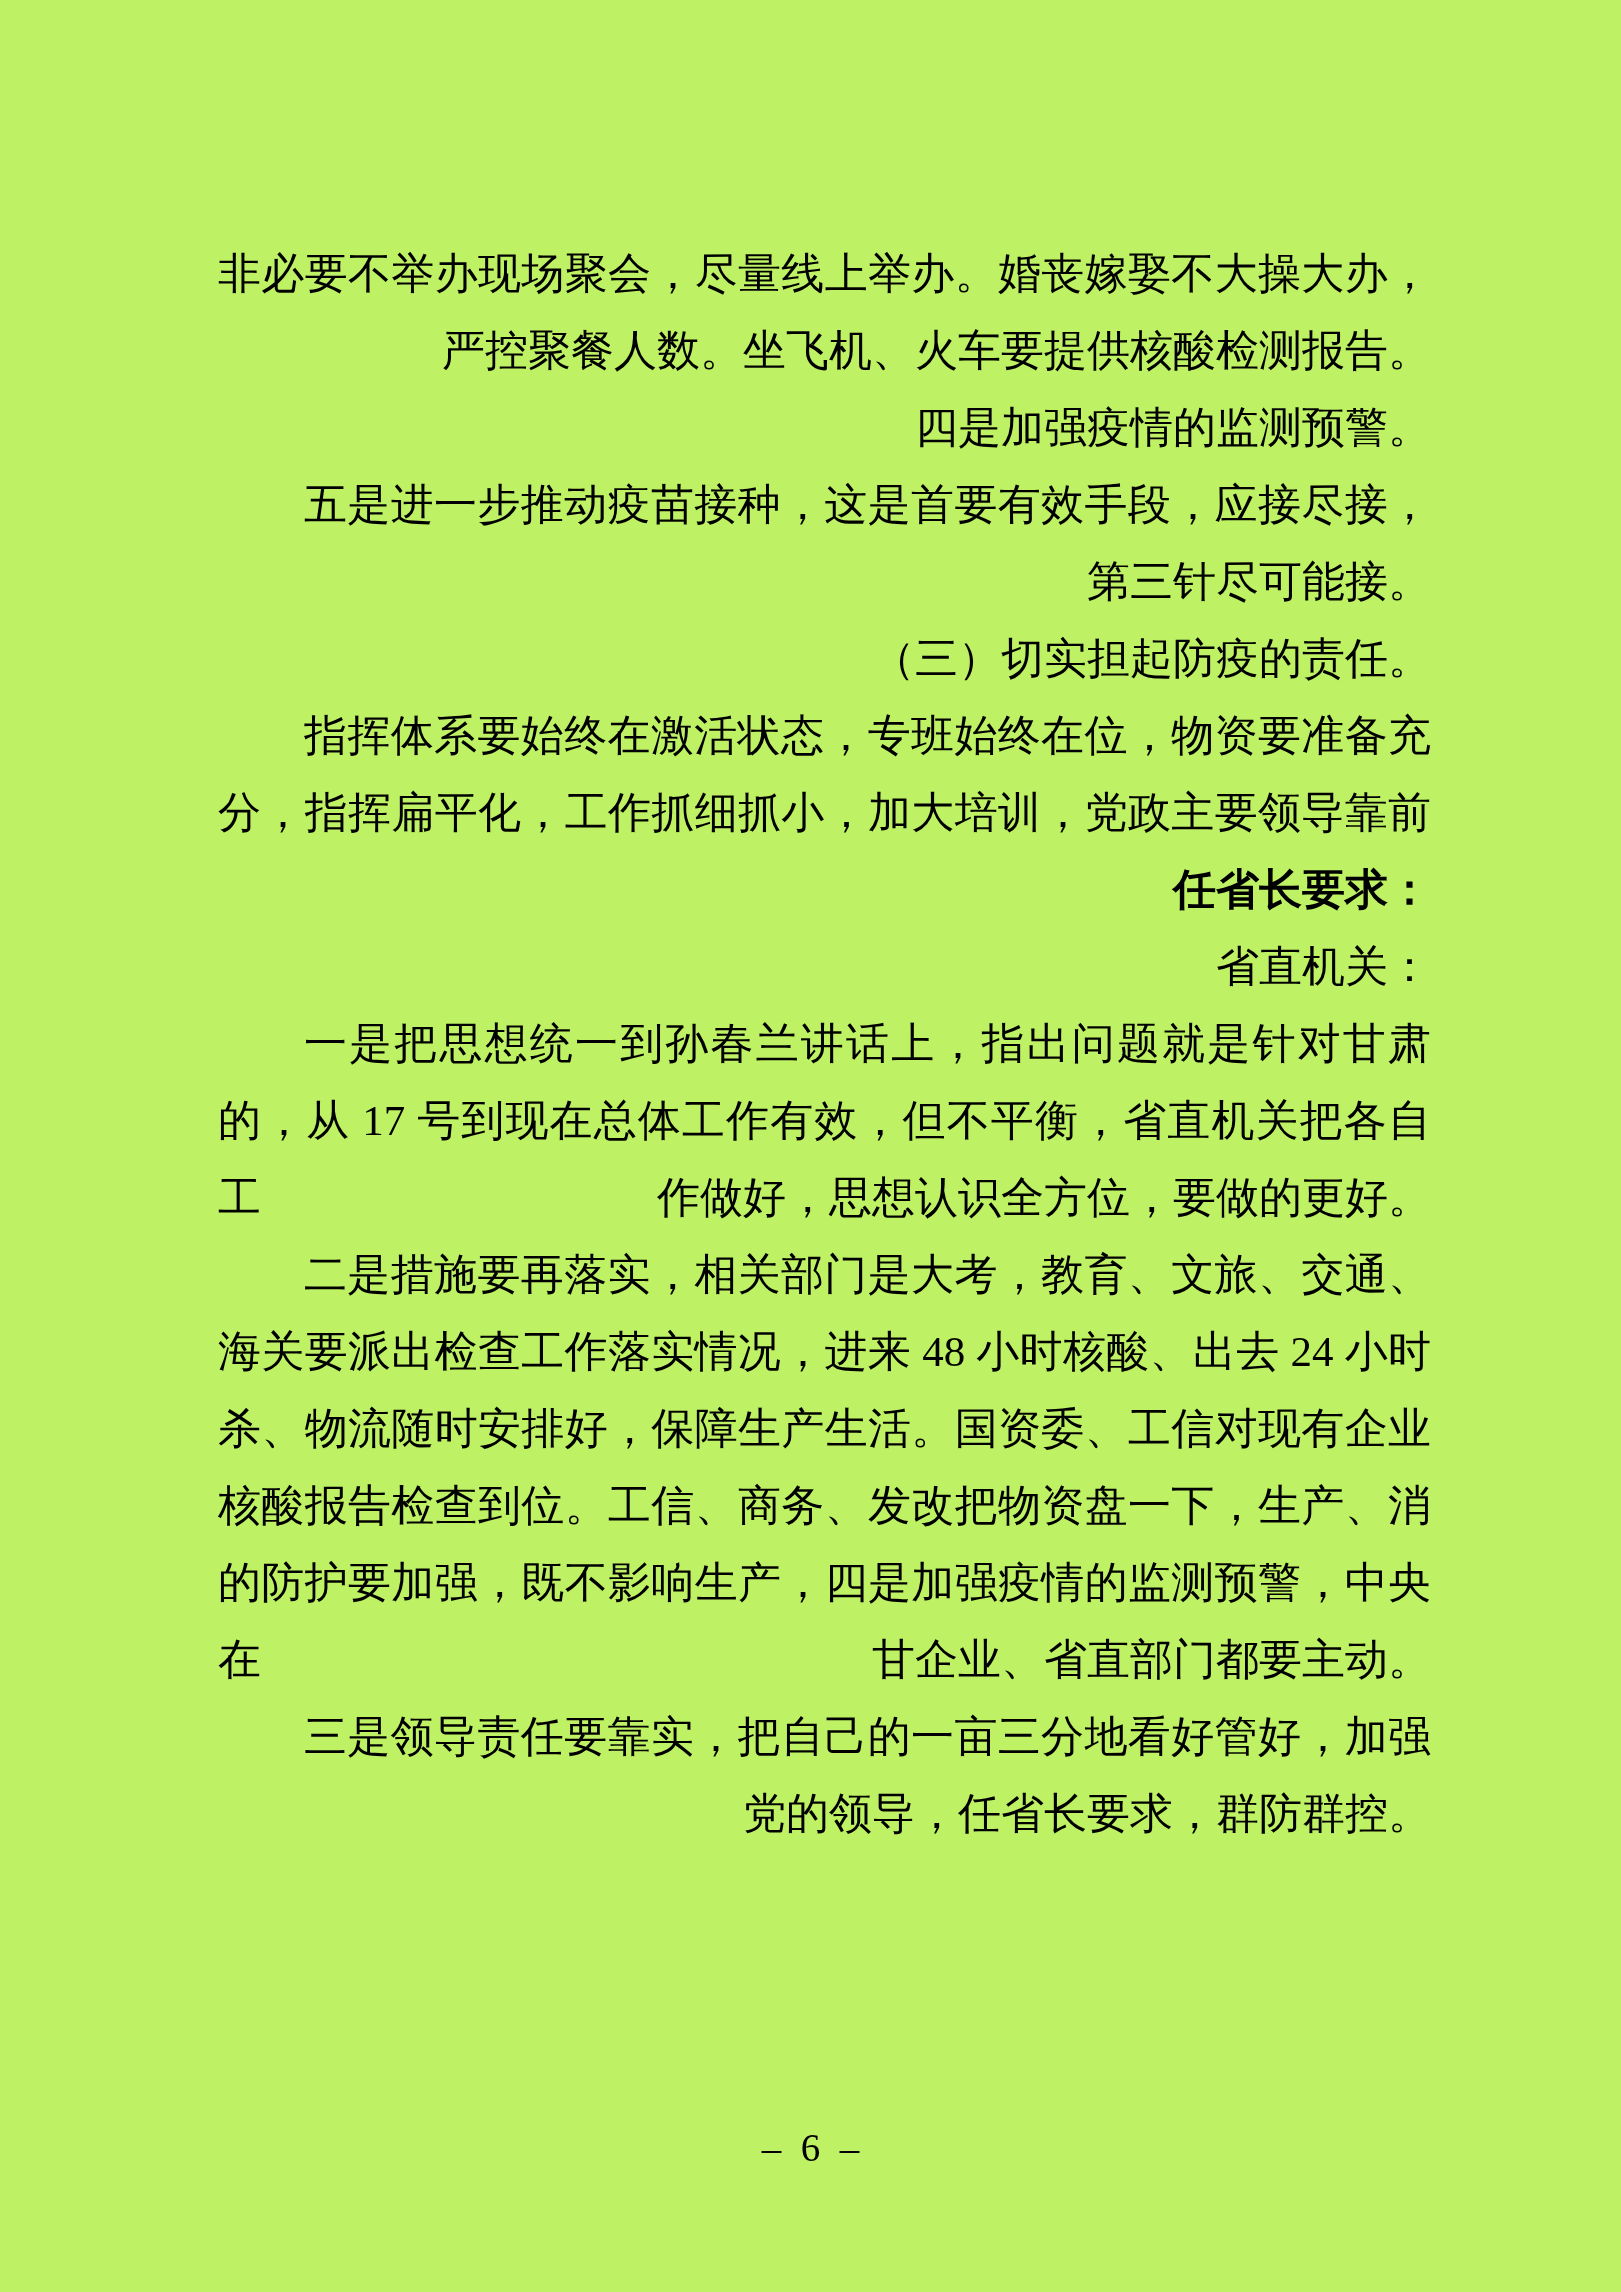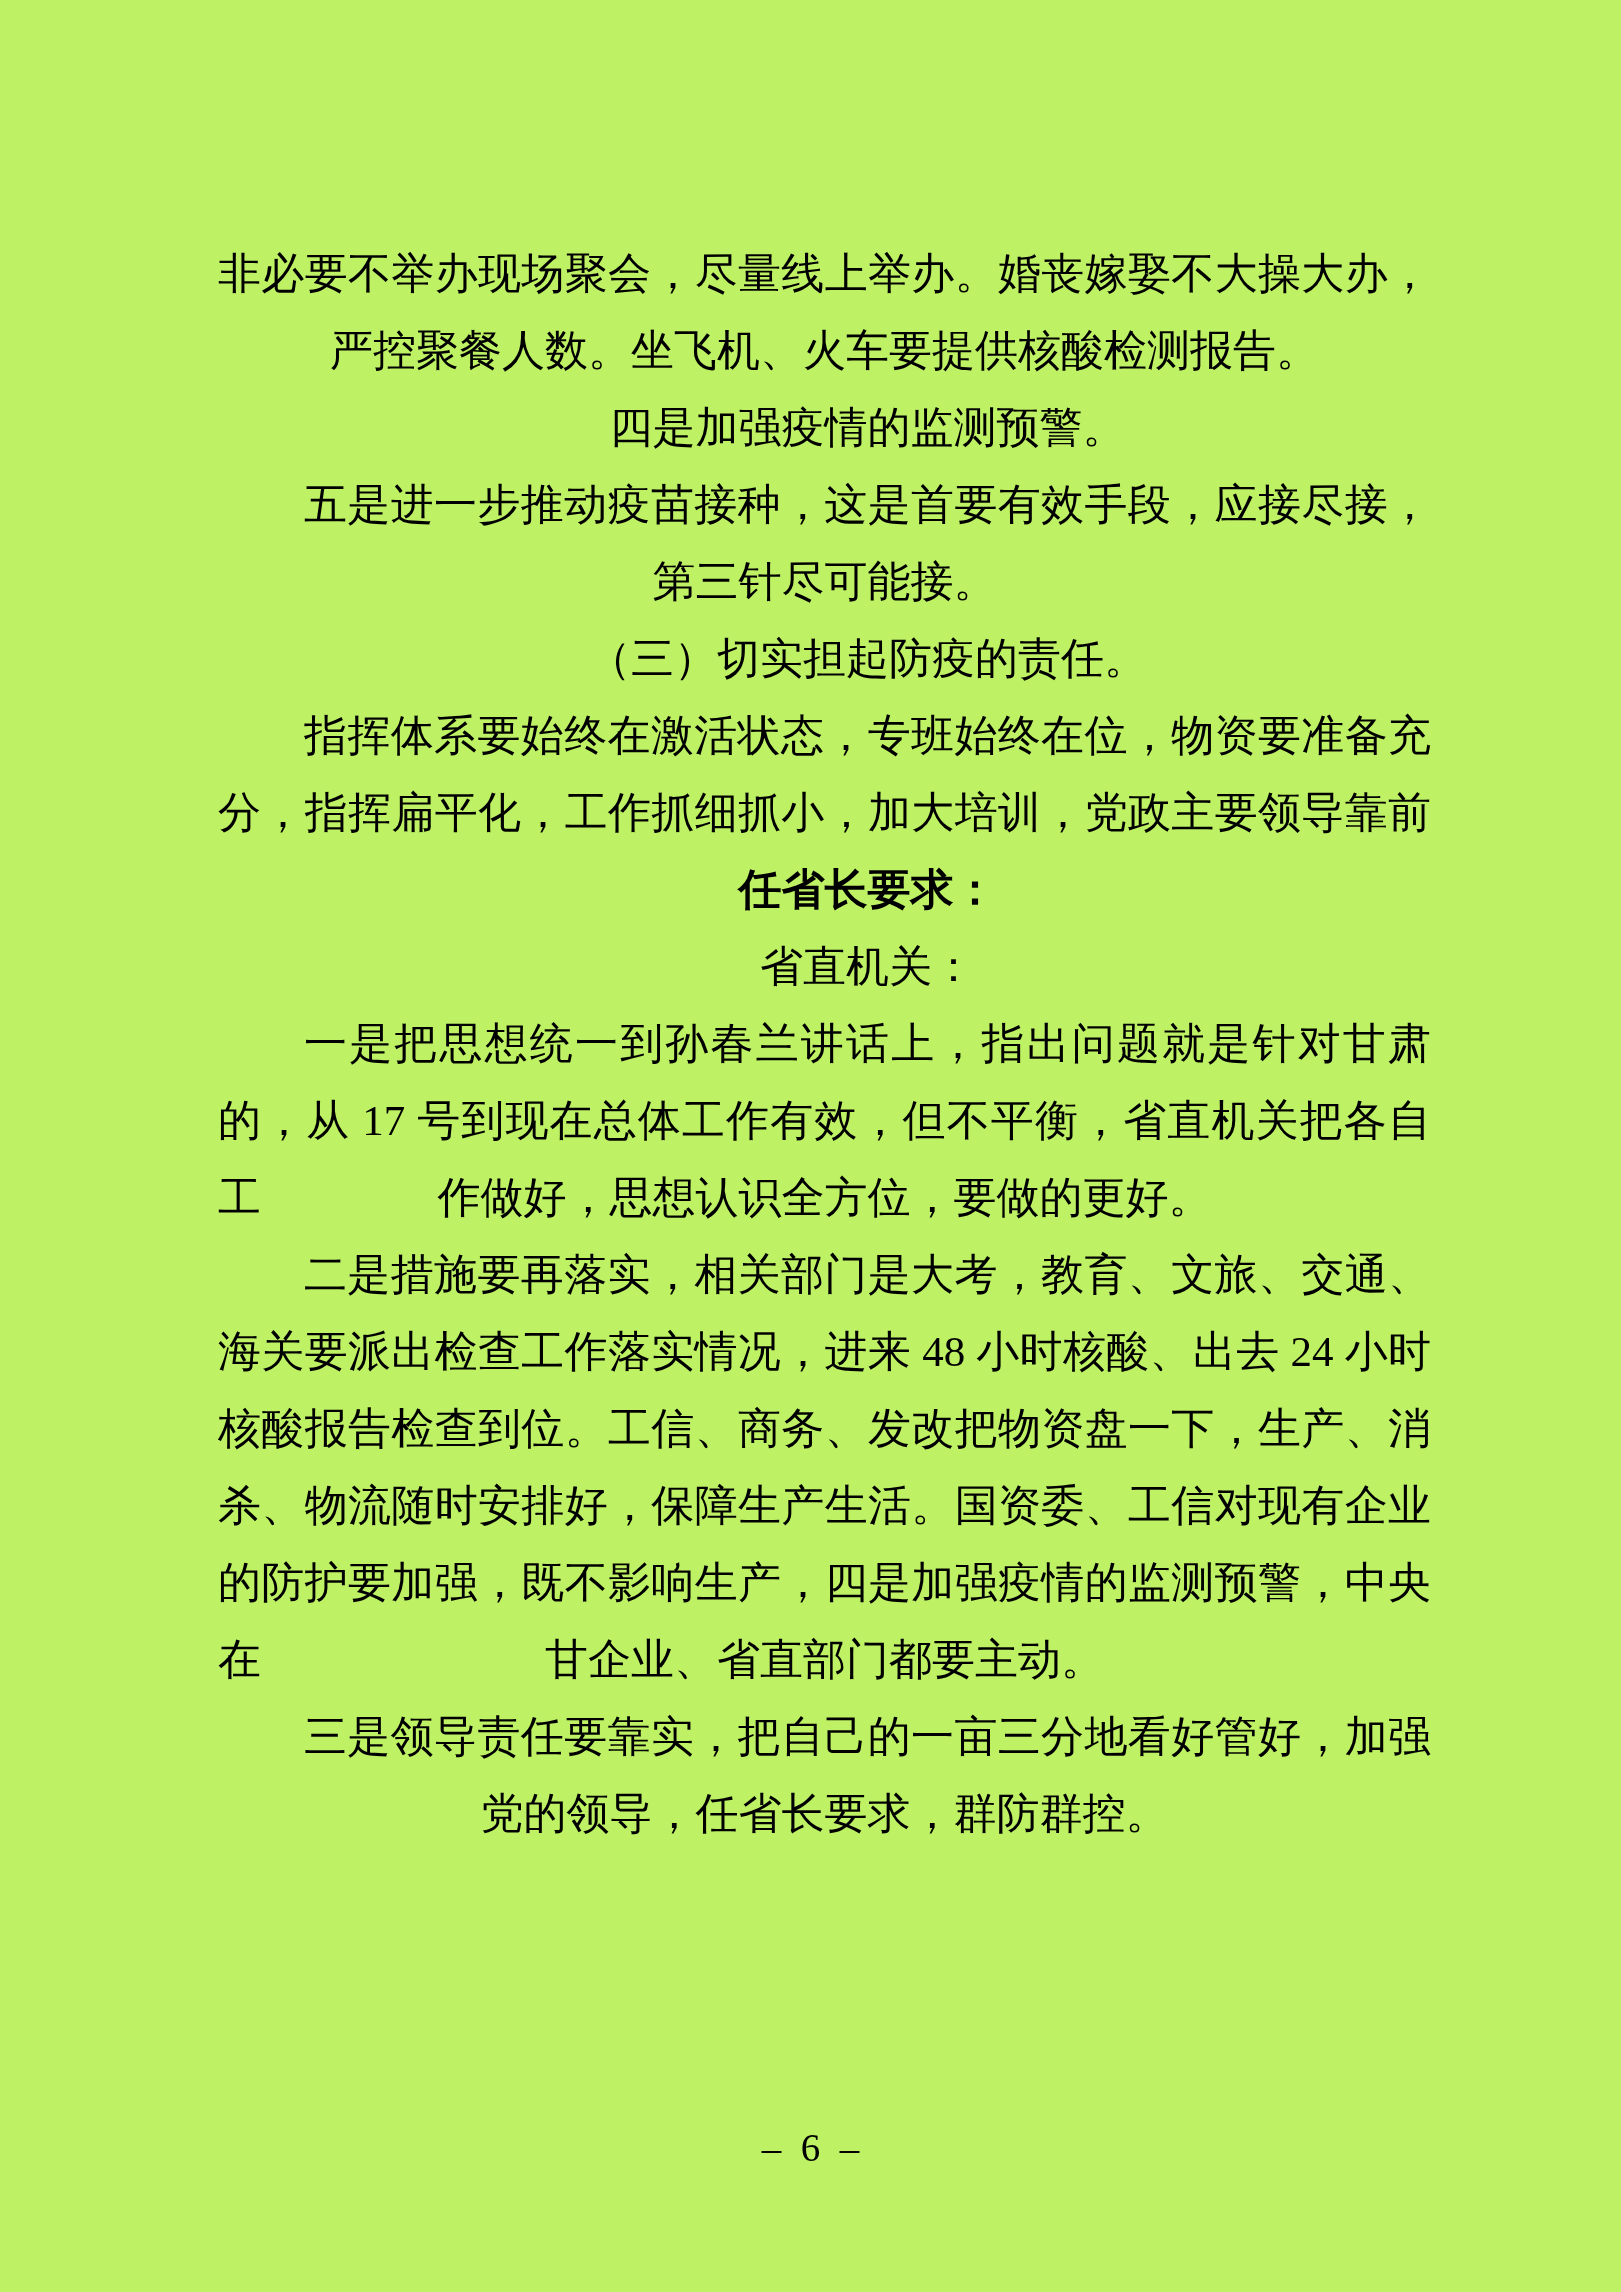--- a/index.html
+++ b/index.html
@@ -21,21 +21,21 @@
     position: absolute;
     left: 218px;
     top: 235px;
     width: 1213px;
   }
   .line {
     font-size: 43px;
     height: 77px;
     line-height: 77px;
     white-space: nowrap;
-    text-align: center;
+    text-align: right;
   }
   .line.full {
     white-space: normal;
     text-align: justify;
     text-align-last: justify;
   }
   .line.indent {
     text-indent: 86px;
   }
   .line.bold {
@@ -67,22 +67,22 @@
       <div class="line indent">（三）切实担起防疫的责任。</div>
       <div class="line indent full">指挥体系要始终在激活状态，专班始终在位，物资要准备充</div>
       <div class="line full">分，指挥扁平化，工作抓细抓小，加大培训，党政主要领导靠前</div>
       <div class="line indent bold">任省长要求：</div>
       <div class="line indent">省直机关：</div>
       <div class="line indent full">一是把思想统一到孙春兰讲话上，指出问题就是针对甘肃</div>
       <div class="line full">的，从 17 号到现在总体工作有效，但不平衡，省直机关把各自工</div>
       <div class="line">作做好，思想认识全方位，要做的更好。</div>
       <div class="line indent full">二是措施要再落实，相关部门是大考，教育、文旅、交通、</div>
       <div class="line full">海关要派出检查工作落实情况，进来 48 小时核酸、出去 24 小时</div>
+      <div class="line full">杀、物流随时安排好，保障生产生活。国资委、工信对现有企业</div>
       <div class="line full">核酸报告检查到位。工信、商务、发改把物资盘一下，生产、消</div>
-      <div class="line full">杀、物流随时安排好，保障生产生活。国资委、工信对现有企业</div>
       <div class="line full">的防护要加强，既不影响生产，四是加强疫情的监测预警，中央在</div>
       <div class="line">甘企业、省直部门都要主动。</div>
       <div class="line indent full">三是领导责任要靠实，把自己的一亩三分地看好管好，加强</div>
       <div class="line">党的领导，任省长要求，群防群控。</div>
     </main>
   <footer class="footer">
     <span class="pagenum">– 6 –</span>
   </footer>
 </div>
 

